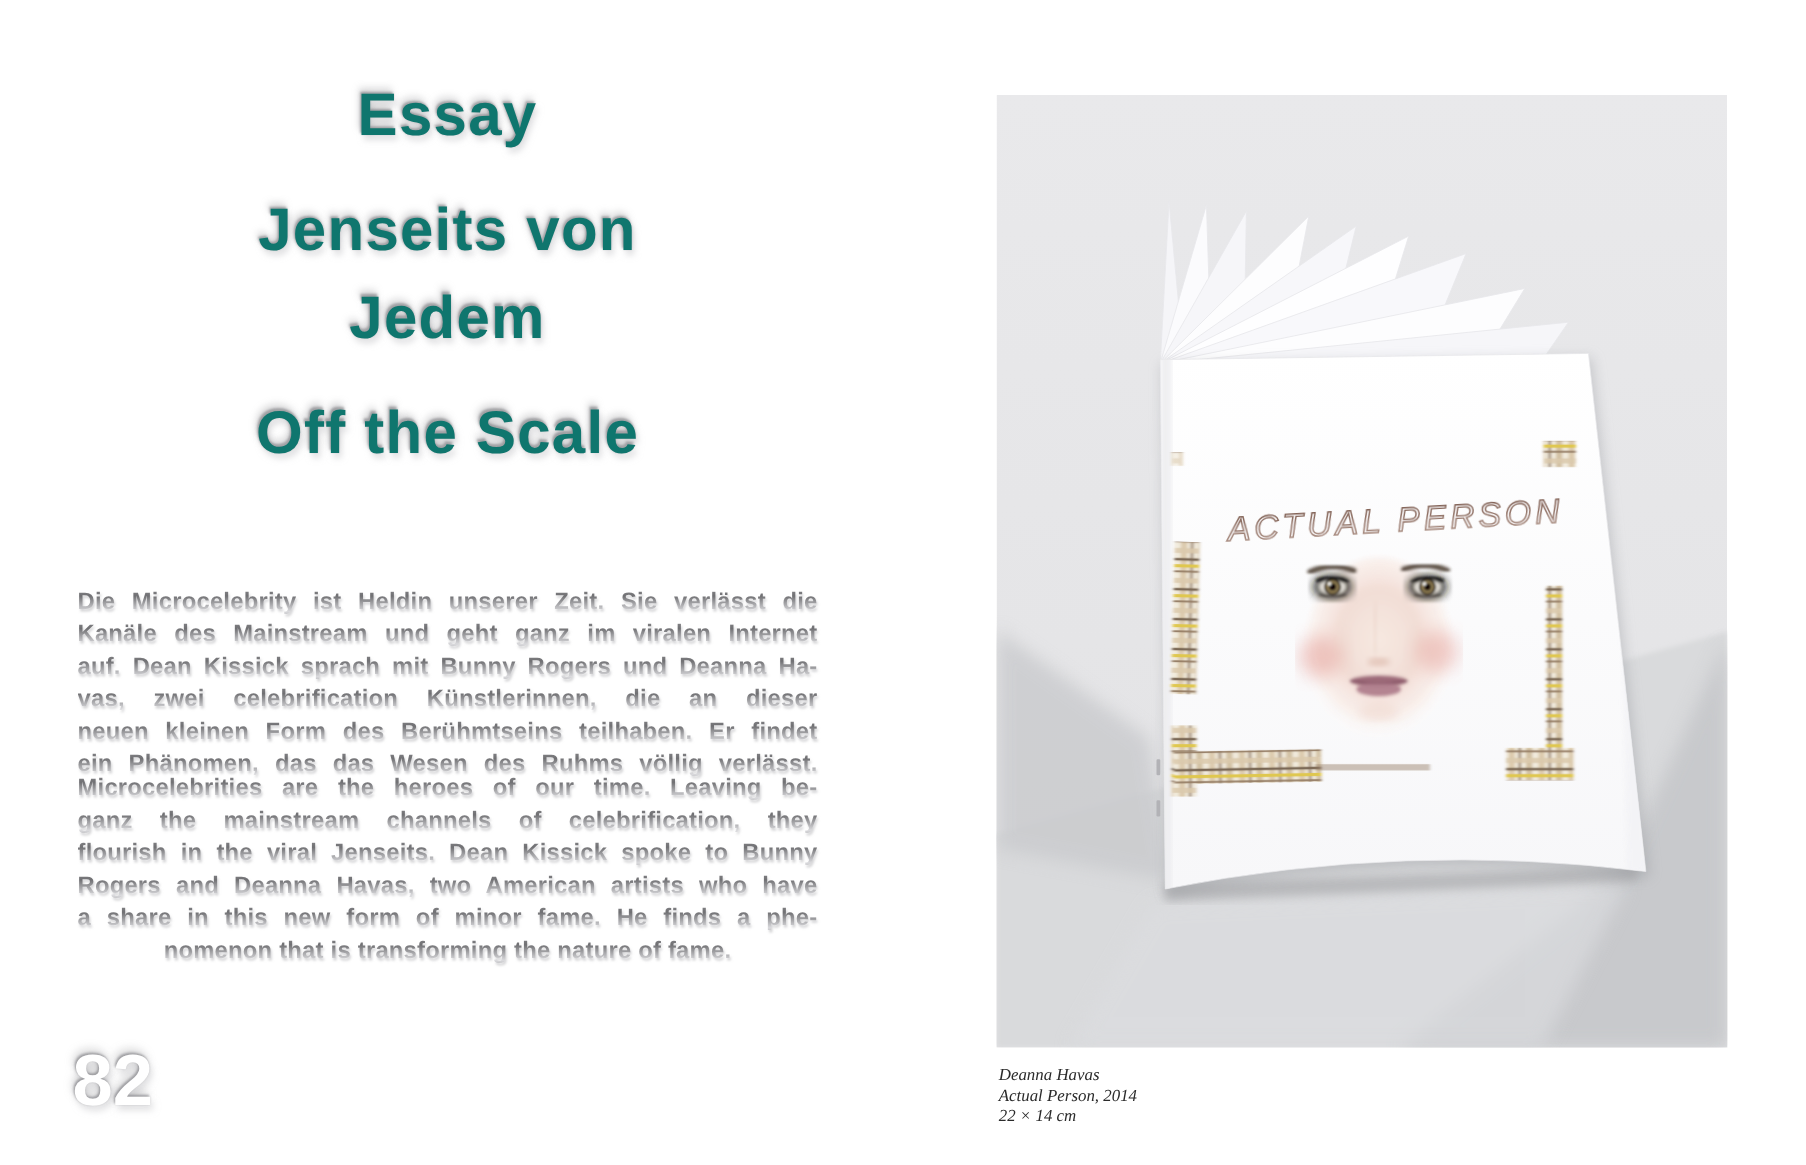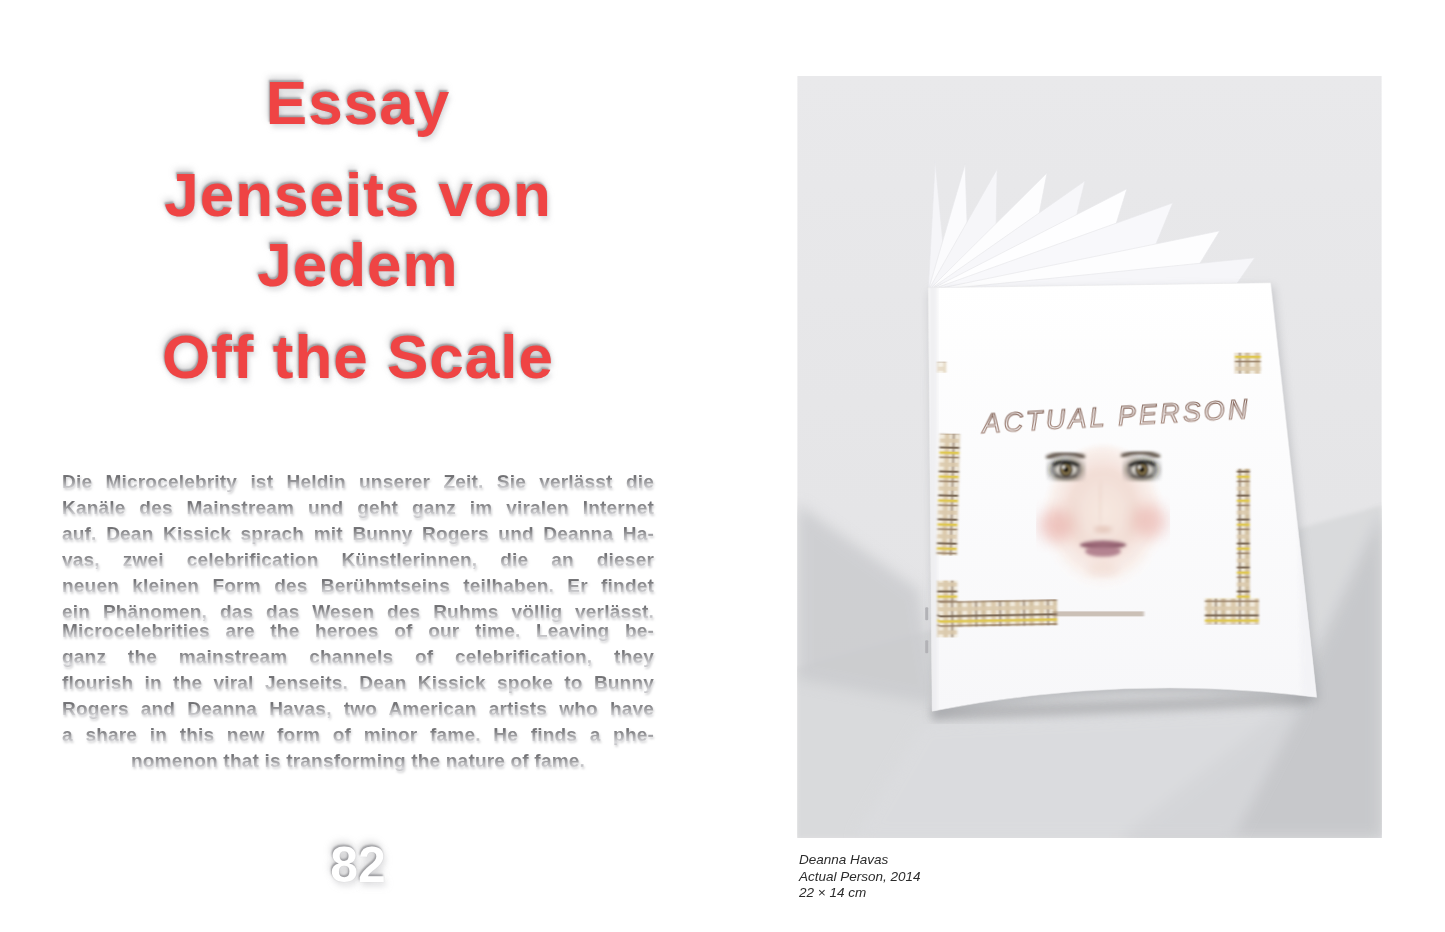--- a/index.html
+++ b/index.html
@@ -3,32 +3,32 @@
 <meta charset="utf-8">
 <style>
   html,body{margin:0;padding:0;}
   body{
     width:1445px;height:932px;position:relative;background:#ffffff;overflow:hidden;
     font-family:"Liberation Sans","DejaVu Sans",sans-serif;
   }
   
   .title-line{
     position:absolute;left:58px;width:600px;text-align:center;
-    font-weight:700;font-size:62px;line-height:70px;letter-spacing:1px;
-    color:#ef4444;
+    font-weight:700;font-size:48px;line-height:70px;letter-spacing:1px;
+    color:#0f766e;
     text-shadow:
       0 0 1px rgba(158,158,162,.45),
       -1px -2px 2px rgba(118,118,122,.62),
       -2px -5px 6px rgba(148,148,152,.35),
       2px 4px 5px rgba(196,196,200,.55);
     white-space:nowrap;
   }
   .page-number{
-    position:absolute;left:58px;top:824px;width:600px;text-align:center;
-    font-weight:700;font-size:50px;line-height:82px;
+    position:absolute;left:58px;top:824px;width:600px;text-align:left;
+    font-weight:700;font-size:58px;line-height:82px;
     color:#ffffff;
     text-shadow:
       0 0 1px rgba(158,158,162,.45),
       -1px -2px 2px rgba(118,118,122,.62),
       -2px -5px 7px rgba(148,148,152,.35),
       2px 4px 6px rgba(196,196,200,.55);
   }
   .para{position:absolute;left:62px;width:592px;}
   .para-de{top:441px;margin-top:28px;}
   .para-en{top:618px;}
@@ -46,21 +46,21 @@
     }
   }
   .center-last{text-align-last:center;}
   
   .photo{
     position:absolute;left:797px;top:76px;width:585px;height:762px;margin:0;
   }
   .photo svg{display:block;width:100%;height:100%;}
   .caption{
     position:absolute;left:799px;top:852px;
-    font-family:Liberation Sans, sans-serif;
+    font-family:Liberation Serif, serif;
     font-style:italic;font-size:13.5px;line-height:16.5px;color:#2b2b2b;
   }
 </style>
 </head>
 <body>
 
 <div class="page">
 
   <section>
     <h1 class="title-line" style="top:26px">Essay</h1>

